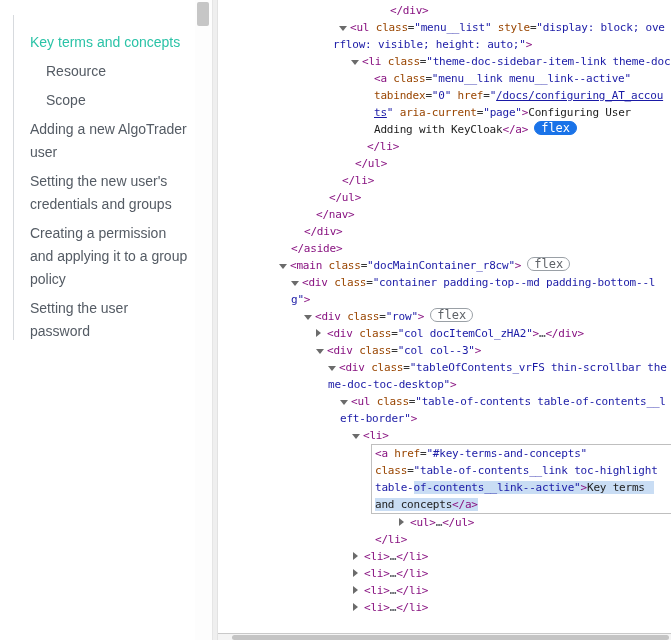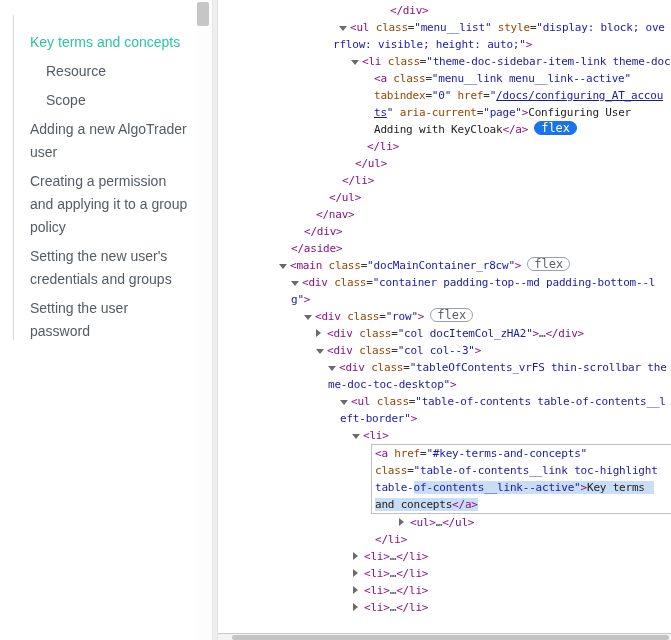--- a/index.html
+++ b/index.html
@@ -166,22 +166,22 @@
 
 <div id="screen" style="--accent: #2bc3a7; --badge: #1a73e8; --selection: #c9ddf4;">
 
   <div id="toc-pane">
     <div id="toc-border"></div>
     <div id="toc-list">
         <div class="toc-item active">Key terms and concepts</div>
         <div class="toc-item lvl1">Resource</div>
         <div class="toc-item lvl1">Scope</div>
         <div class="toc-item">Adding a new AlgoTrader user</div>
+        <div class="toc-item">Setting the new user's credentials and groups</div>
         <div class="toc-item">Creating a permission and applying it to a group policy</div>
-        <div class="toc-item">Setting the new user's credentials and groups</div>
         <div class="toc-item">Setting the user password</div>
       </div>
   </div>
 
   <div id="page-scrollbar">
     <div id="page-scrollbar-thumb"></div>
   </div>
 
   <div id="divider"></div>
 

